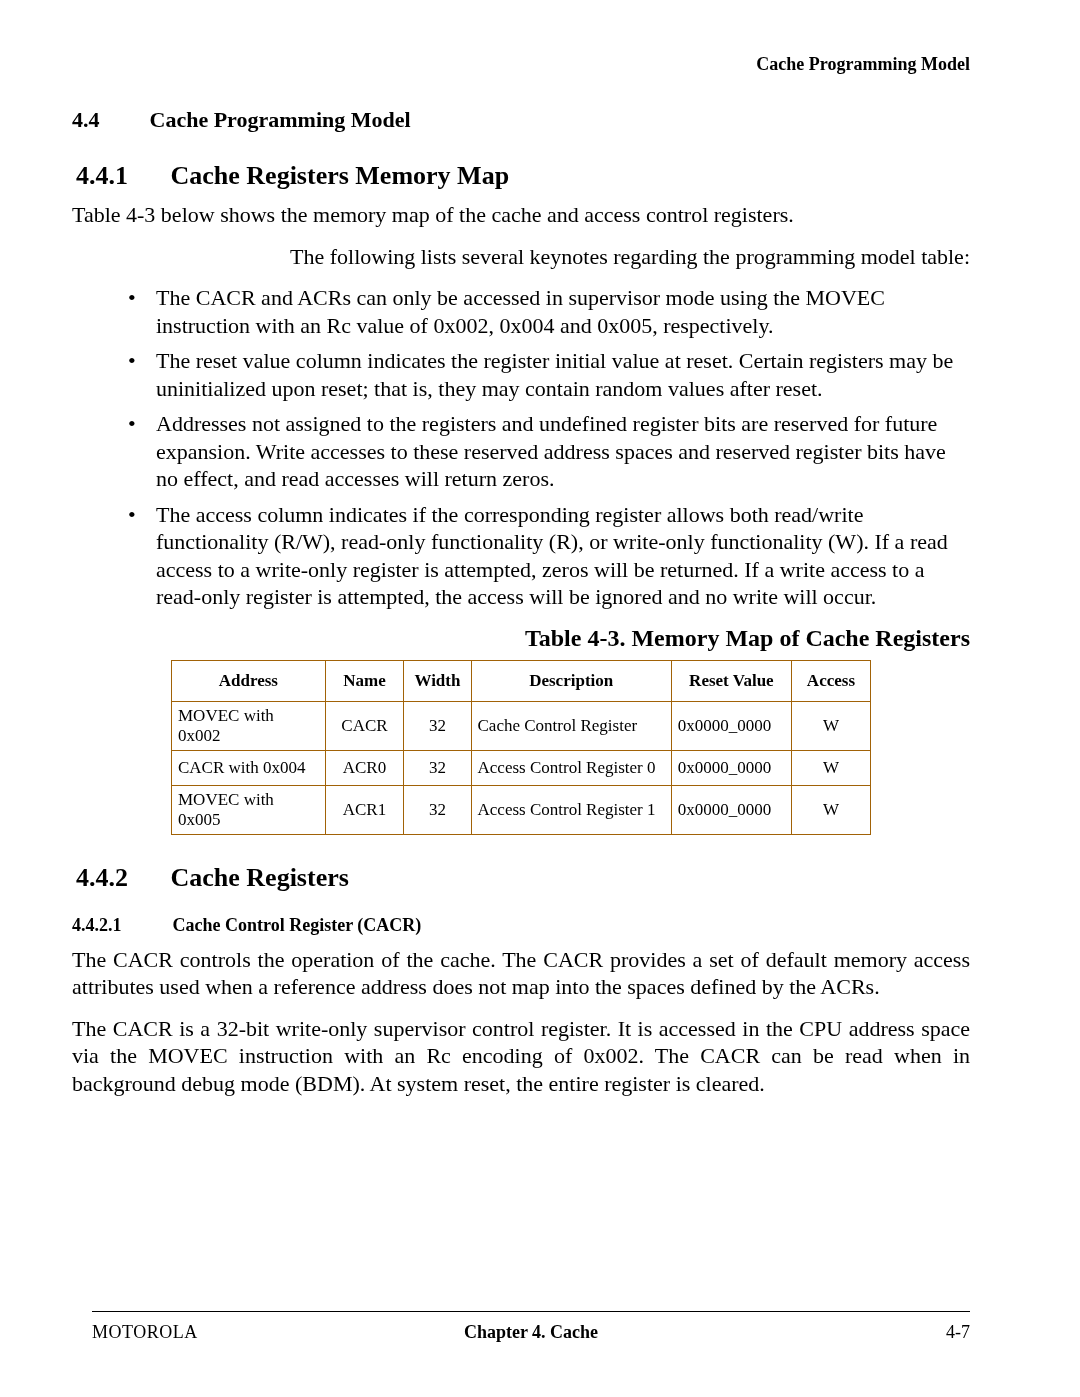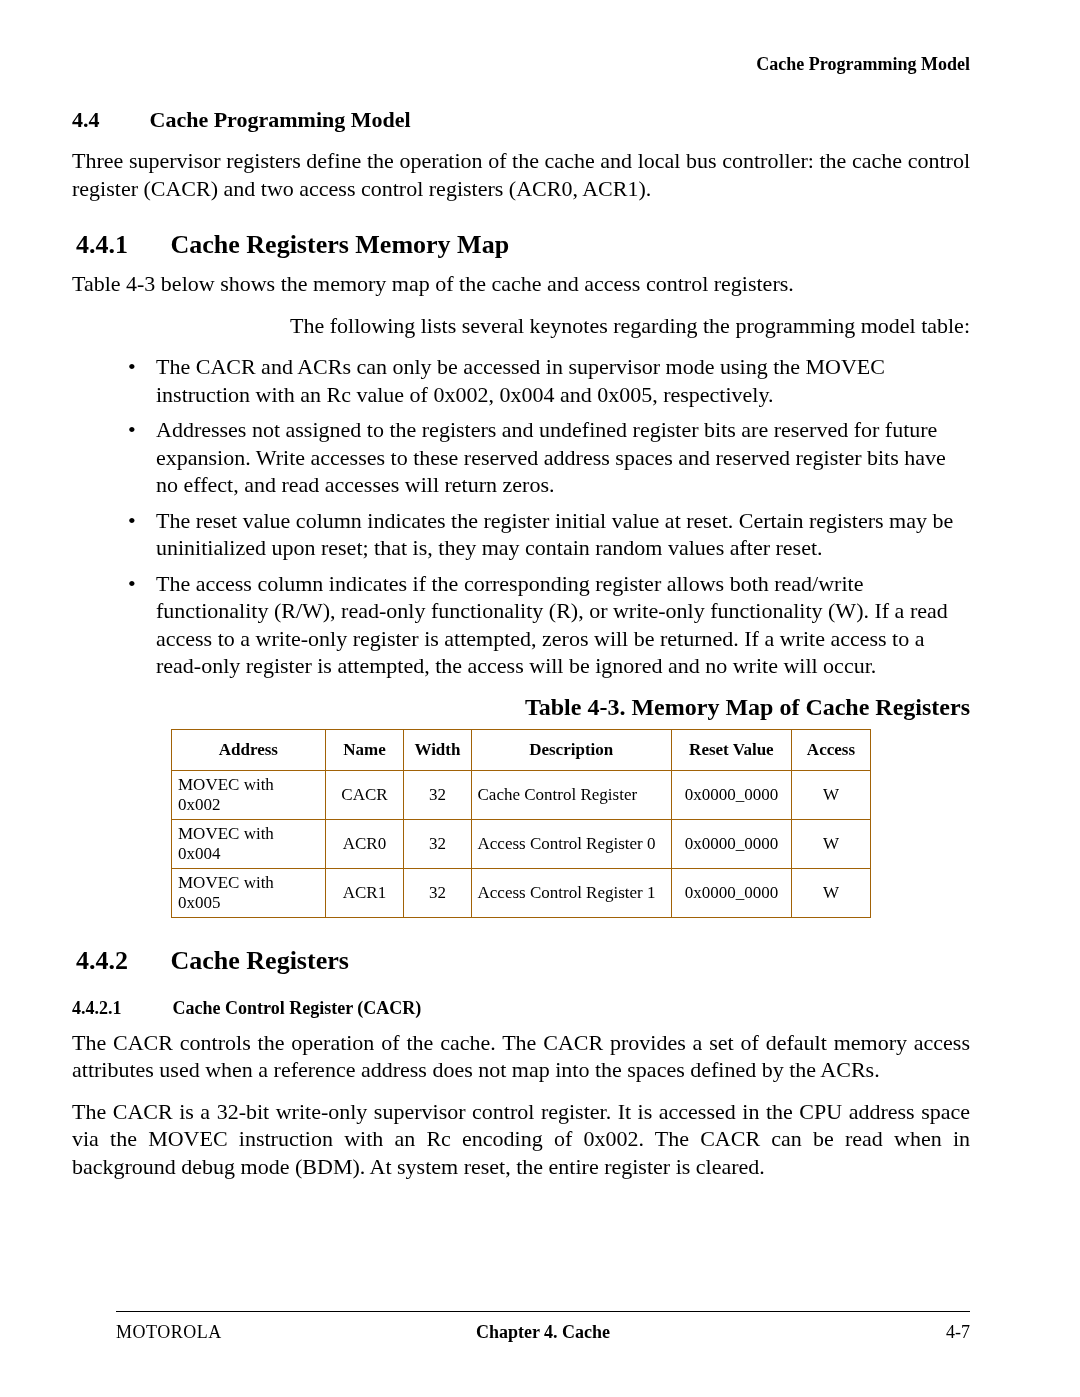--- a/index.html
+++ b/index.html
@@ -92,26 +92,26 @@
     text-align: center;
     height: 32px;
   }
   table.regmap td { height: 26px; }
   .c-addr { width: 158px; text-align: left; }
   td.c-addr { padding-left: 4px; }
   .c-name { width: 70px; text-align: center; }
   .c-width { width: 56px; text-align: center; }
   .c-desc { width: 210px; text-align: left; }
   td.c-desc { padding-left: 4px; }
-  .c-reset { width: 110px; text-align: center; }
+  .c-reset { width: 110px; text-align: left; }
   .c-access { width: 70px; text-align: center; }
 
   .footer {
     position: absolute;
-    left: 116px;
+    left: 92px;
     right: 110px;
     bottom: 54px;
     border-top: 1px solid #000;
     padding-top: 10px;
     font-size: 18px;
     display: flex;
     align-items: flex-end;
   }
   .footer .left { flex: 1; text-align: left; letter-spacing: 0.5px; }
   .footer .center { flex: 1; text-align: center; font-weight: bold; }
@@ -122,34 +122,33 @@
 
 <div class="page">
 
   <div class="running-head">Cache Programming Model</div>
 
   <h1 class="section">
     <span class="num">4.4</span>
     <span>Cache Programming Model</span>
   </h1>
 
-  <p class="body">Three supervisor registers define the operation of the cache and local bus controller: the cache control register (CACR) and two access control registers (ACR0, ACR1).</p>
 
   <h2 class="subsection">
     <span class="num">4.4.1</span>
     <span>Cache Registers Memory Map</span>
   </h2>
 
   <p class="body">Table 4-3 below shows the memory map of the cache and access control registers.</p>
   <p class="body" style="text-align:right;">The following lists several keynotes regarding the programming model table:</p>
 
   <ul class="notes">
     <li>The CACR and ACRs can only be accessed in supervisor mode using the MOVEC instruction with an Rc value of 0x002, 0x004 and 0x005, respectively.</li>
+    <li>The reset value column indicates the register initial value at reset. Certain registers may be uninitialized upon reset; that is, they may contain random values after reset.</li>
     <li>Addresses not assigned to the registers and undefined register bits are reserved for future expansion. Write accesses to these reserved address spaces and reserved register bits have no effect, and read accesses will return zeros.</li>
-    <li>The reset value column indicates the register initial value at reset. Certain registers may be uninitialized upon reset; that is, they may contain random values after reset.</li>
     <li>The access column indicates if the corresponding register allows both read/write functionality (R/W), read-only functionality (R), or write-only functionality (W). If a read access to a write-only register is attempted, zeros will be returned. If a write access to a read-only register is attempted, the access will be ignored and no write will occur.</li>
   </ul>
 
   <div class="table-caption">Table 4-3. Memory Map of Cache Registers</div>
 
   <table class="regmap">
     <thead>
       <tr>
         <th class="c-addr">Address</th>
         <th class="c-name">Name</th>
@@ -162,21 +161,21 @@
     <tbody>
       <tr>
         <td class="c-addr">MOVEC with 0x002</td>
         <td class="c-name">CACR</td>
         <td class="c-width">32</td>
         <td class="c-desc">Cache Control Register</td>
         <td class="c-reset">0x0000_0000</td>
         <td class="c-access">W</td>
       </tr>
       <tr>
-        <td class="c-addr">MOVEC with 0x004</td>
+        <td class="c-addr">CACR with 0x004</td>
         <td class="c-name">ACR0</td>
         <td class="c-width">32</td>
         <td class="c-desc">Access Control Register 0</td>
         <td class="c-reset">0x0000_0000</td>
         <td class="c-access">W</td>
       </tr>
       <tr>
         <td class="c-addr">MOVEC with 0x005</td>
         <td class="c-name">ACR1</td>
         <td class="c-width">32</td>

